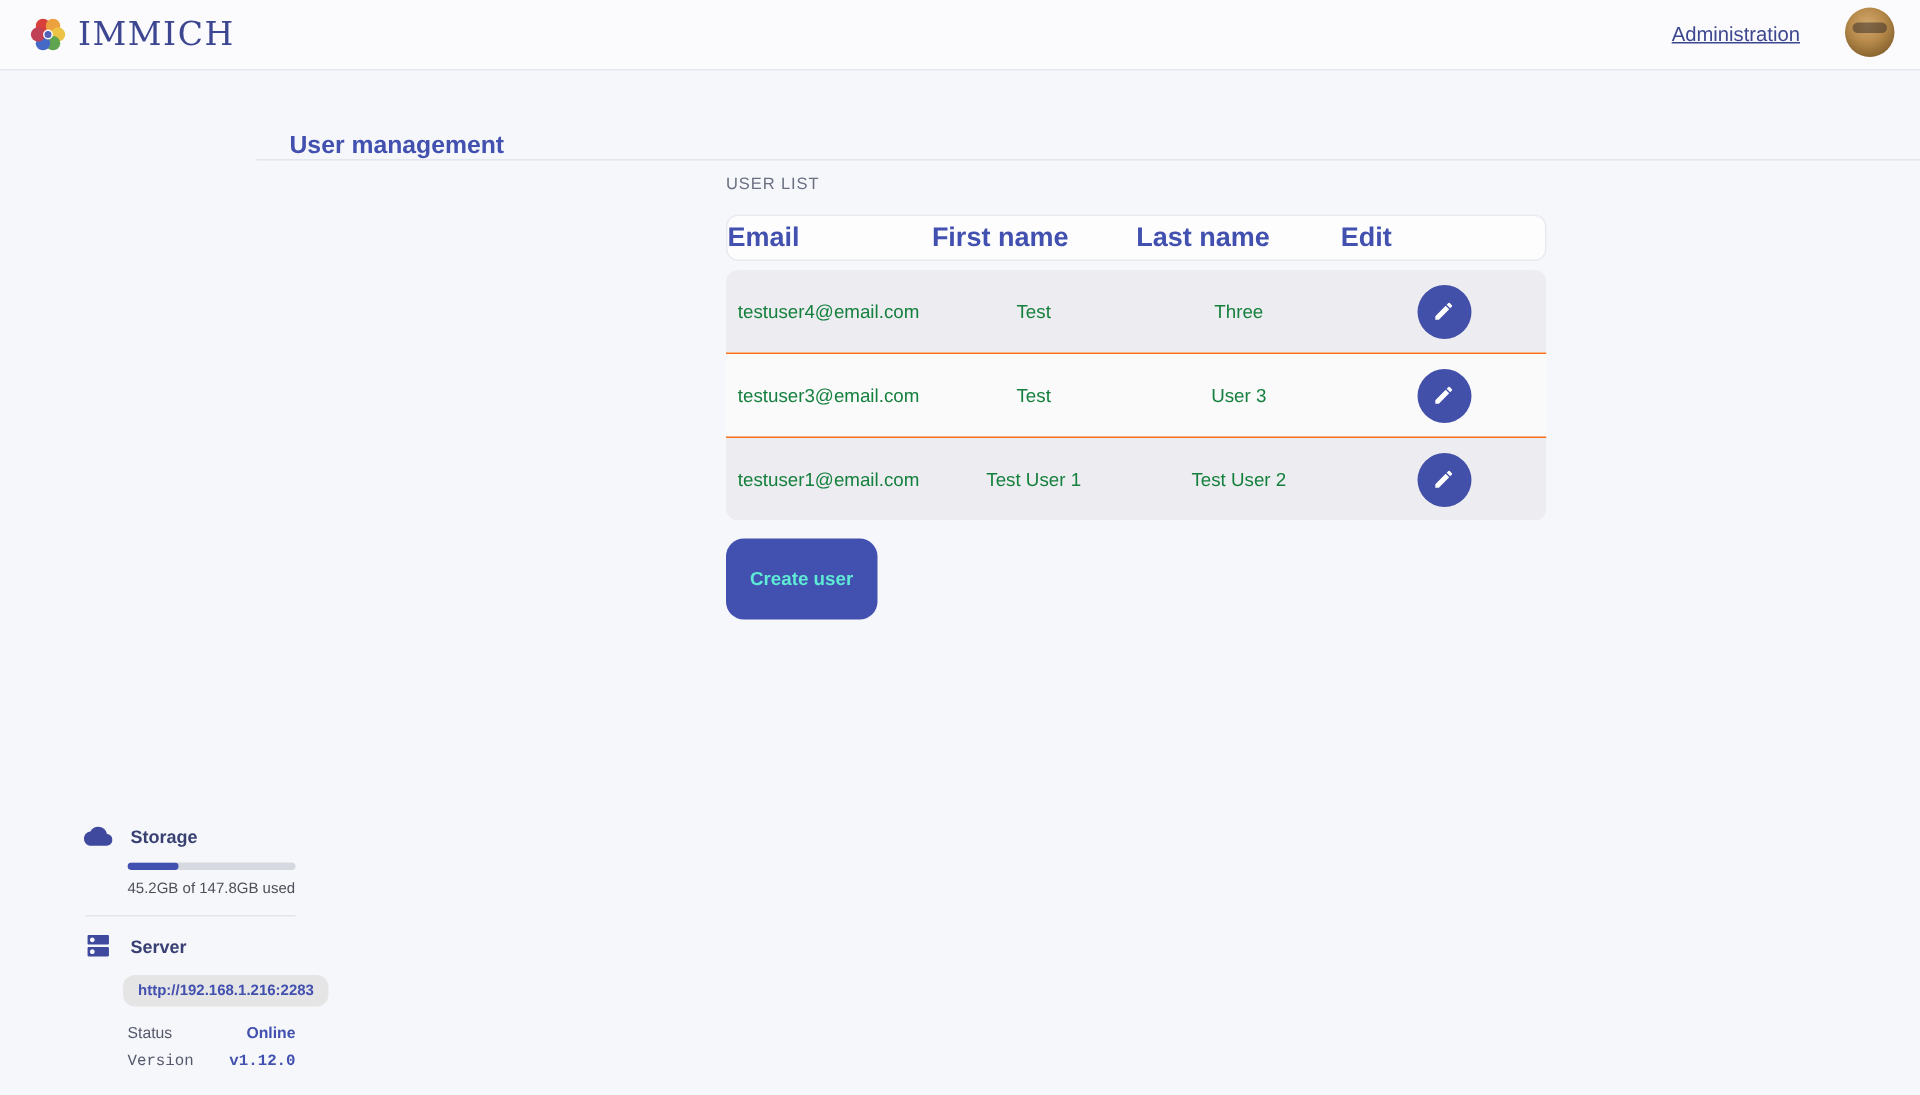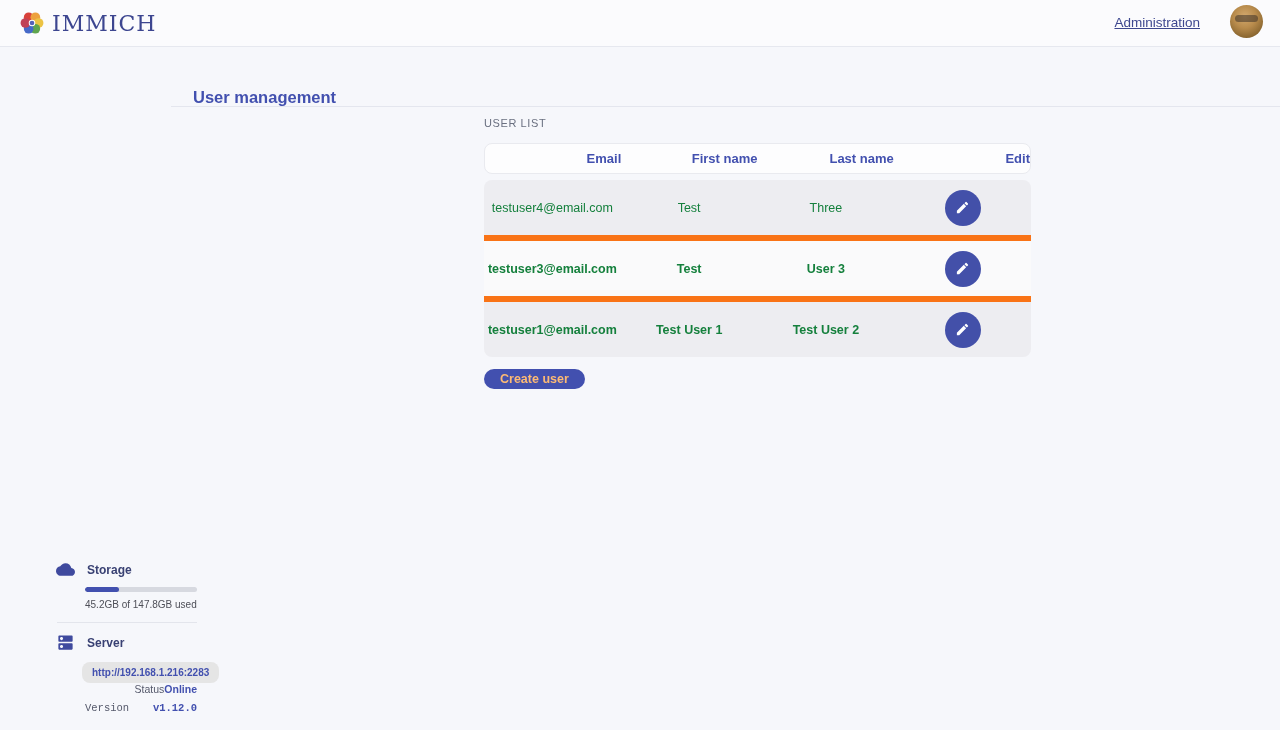--- a/index.html
+++ b/index.html
@@ -27,38 +27,38 @@
   .sec-head .icon{margin-left:14px;display:flex;}
   .sec-title{margin-left:12px;font-size:12px;font-weight:700;color:#394173;}
   .storage-bar{margin:8px 16px 0 43px;height:5px;background:#d7d9e0;border-radius:3px;overflow:hidden;}
   .storage-fill{height:100%;background:#4250af;border-radius:3px;}
   .storage-text{margin:7px 16px 0 43px;font-size:10px;color:#4e4f58;}
   .side-div{margin:12px 16px 10px 15px;border-top:1px solid #e3e5ec;}
   .url-badge{display:inline-block;margin:10px 0 0 40px;padding:5px 10px;background:#e5e5e5;border-radius:8px;font-size:10px;font-weight:700;color:#4250af;}
   .kv{display:flex;justify-content:space-between;margin:0 16px 0 43px;font-size:10.5px;}
   .kv .k{color:#55596b;}
   .kv .v{font-weight:700;color:#4250af;}
-  .kv.first{margin-top:0;justify-content:flex-end;}
+  .kv.first{margin-top:12px;}
   .kv + .kv{margin-top:7px;font-family:Liberation Mono, monospace;}
 
   
   .main-title{position:absolute;left:193px;top:88px;font-size:16.5px;font-weight:600;color:#4250af;}
   .title-div{position:absolute;left:171px;top:106px;width:1109px;border-top:1px solid #e4e6ee;}
   .content{position:absolute;left:452px;top:117px;width:547px;margin-left:32px;}
   .section-label{font-size:11px;font-weight:500;letter-spacing:.6px;color:#6a7080;}
   .thead{margin-top:14px;height:31px;background:#fdfdfe;border:1px solid #e9eaef;border-radius:8px;display:flex;align-items:center;box-sizing:border-box;}
-  .thead .th{flex:1;text-align:right;font-size:13px;font-weight:600;color:#4250af;}
+  .thead .th{flex:1;text-align:left;font-size:18px;font-weight:600;color:#4250af;}
   .tbody{margin-top:6px;border-radius:8px;overflow:hidden;}
   .trow{height:55px;display:flex;align-items:center;}
   .trow.odd{background:#ededf1;}
   .trow.even{background:#fafafb;}
-  .trow + .trow{border-top:6px solid #f97316;font-weight:bold;}
+  .trow + .trow{border-top:1px solid #f97316;}
   .trow .td{flex:1;text-align:center;font-size:12.5px;color:#15803d;display:flex;justify-content:center;align-items:center;}
   .edit-btn{width:36px;height:36px;border-radius:50%;background:#4350a9;border:none;display:flex;align-items:center;justify-content:center;cursor:pointer;}
-  .create-btn{margin-top:12px;padding:3px 16px;background:#4250af;color:#fdba74;border:none;border-radius:12px;font-size:12.5px;font-weight:600;cursor:pointer;font-family:"Liberation Sans",sans-serif;}
+  .create-btn{margin-top:12px;padding:20px 16px;background:#4250af;color:#5eead4;border:none;border-radius:12px;font-size:12.5px;font-weight:600;cursor:pointer;font-family:"Liberation Sans",sans-serif;}
 </style>
 </head>
 <body>
 
 <div class="app">
 
   <div class="topbar">
     <div class="logo">
       <span style="display:flex;">
         <svg width="28" height="28" viewBox="0 0 36 36">

